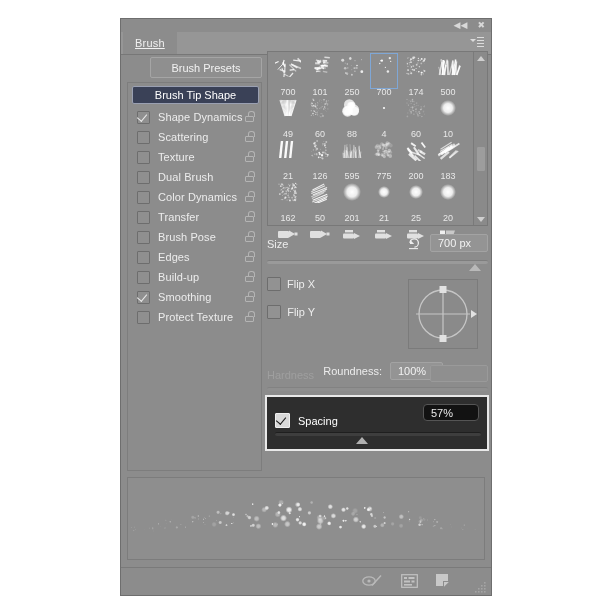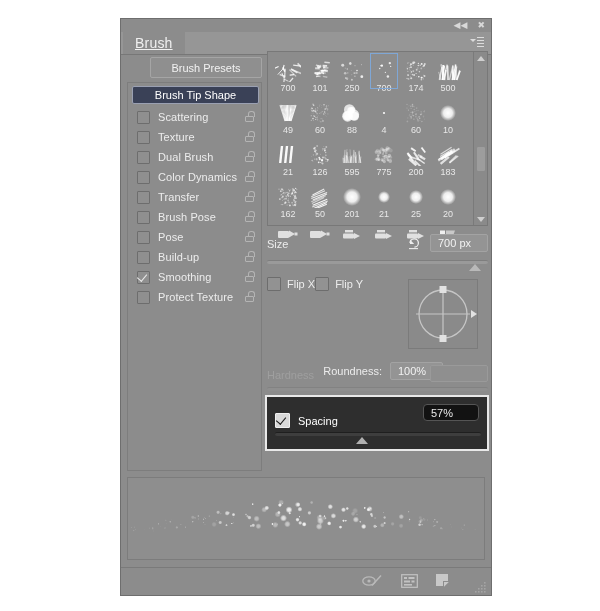--- a/index.html
+++ b/index.html
@@ -57,21 +57,21 @@
   }
   .tab {
     position: absolute;
     left: 2px; top: 0;
     height: 22px;
     padding: 0 12px;
     display: flex;
     align-items: center;
     background: #8c8c8c;
     color: #f0f0f0;
-    font-size: 14px;
+    font-size: 11px;
     letter-spacing: .2px;
     text-decoration: underline;
   }
   .panel-menu {
     position: absolute;
     right: 7px;
     top: 5px;
     width: 14px;
     height: 12px;
     color: #ddd;
@@ -225,21 +225,21 @@
     grid-template-columns: repeat(6, 1fr);
     grid-auto-rows: 42px;
     padding: 3px 0 0 4px;
     box-sizing: border-box;
   }
   .cell {
     position: relative;
     display: flex;
     flex-direction: column;
     align-items: center;
-    justify-content: center;
+    justify-content: space-between;
     cursor: default;
   }
   .cell.sel::before {
     content: "";
     position: absolute;
     left: 2px; top: -2px;
     width: 28px; height: 36px;
     border: 1px solid #7fa7d6;
     box-sizing: border-box;
   }
@@ -372,20 +372,22 @@
     border-bottom: 7px solid #b9b9b9;
   }
 
   
   .fliprow {
     position: absolute;
     left: 146px;
     top: 258px;
     display: flex;
     align-items: flex-end;
+    gap: 14px;
+    flex-direction: column;
   }
   .flipitem { display: flex; align-items: center; gap: 6px; }
   .flipchk {
     width: 12px; height: 12px;
     border: 1px solid #6d6d6d;
     background: #929292;
     border-radius: 1px;
   }
 
   .angrow, .roundrow {
@@ -606,20 +608,28 @@
   <div class="presets-btn">
     <span>Brush Presets</span>
   </div>
 
   <div class="optlist">
     <div class="opt-sel">
       <span>Brush Tip Shape</span>
     </div>
     <div id="opt-rows" style="position:absolute;left:0;top:24px;width:100%;">
         <div class="optrow">
+          <span class="chk on"></span>
+          <span class="optlabel">Shape Dynamics</span>
+          <span class="lock">
+            <span class="shackle"></span>
+            <span class="body"></span>
+          </span>
+        </div>
+        <div class="optrow">
           <span class="chk"></span>
           <span class="optlabel">Scattering</span>
           <span class="lock">
             <span class="shackle"></span>
             <span class="body"></span>
           </span>
         </div>
         <div class="optrow">
           <span class="chk"></span>
           <span class="optlabel">Texture</span>
@@ -655,21 +665,21 @@
         <div class="optrow">
           <span class="chk"></span>
           <span class="optlabel">Brush Pose</span>
           <span class="lock">
             <span class="shackle"></span>
             <span class="body"></span>
           </span>
         </div>
         <div class="optrow">
           <span class="chk"></span>
-          <span class="optlabel">Pose</span>
+          <span class="optlabel">Edges</span>
           <span class="lock">
             <span class="shackle"></span>
             <span class="body"></span>
           </span>
         </div>
         <div class="optrow">
           <span class="chk"></span>
           <span class="optlabel">Build-up</span>
           <span class="lock">
             <span class="shackle"></span>

